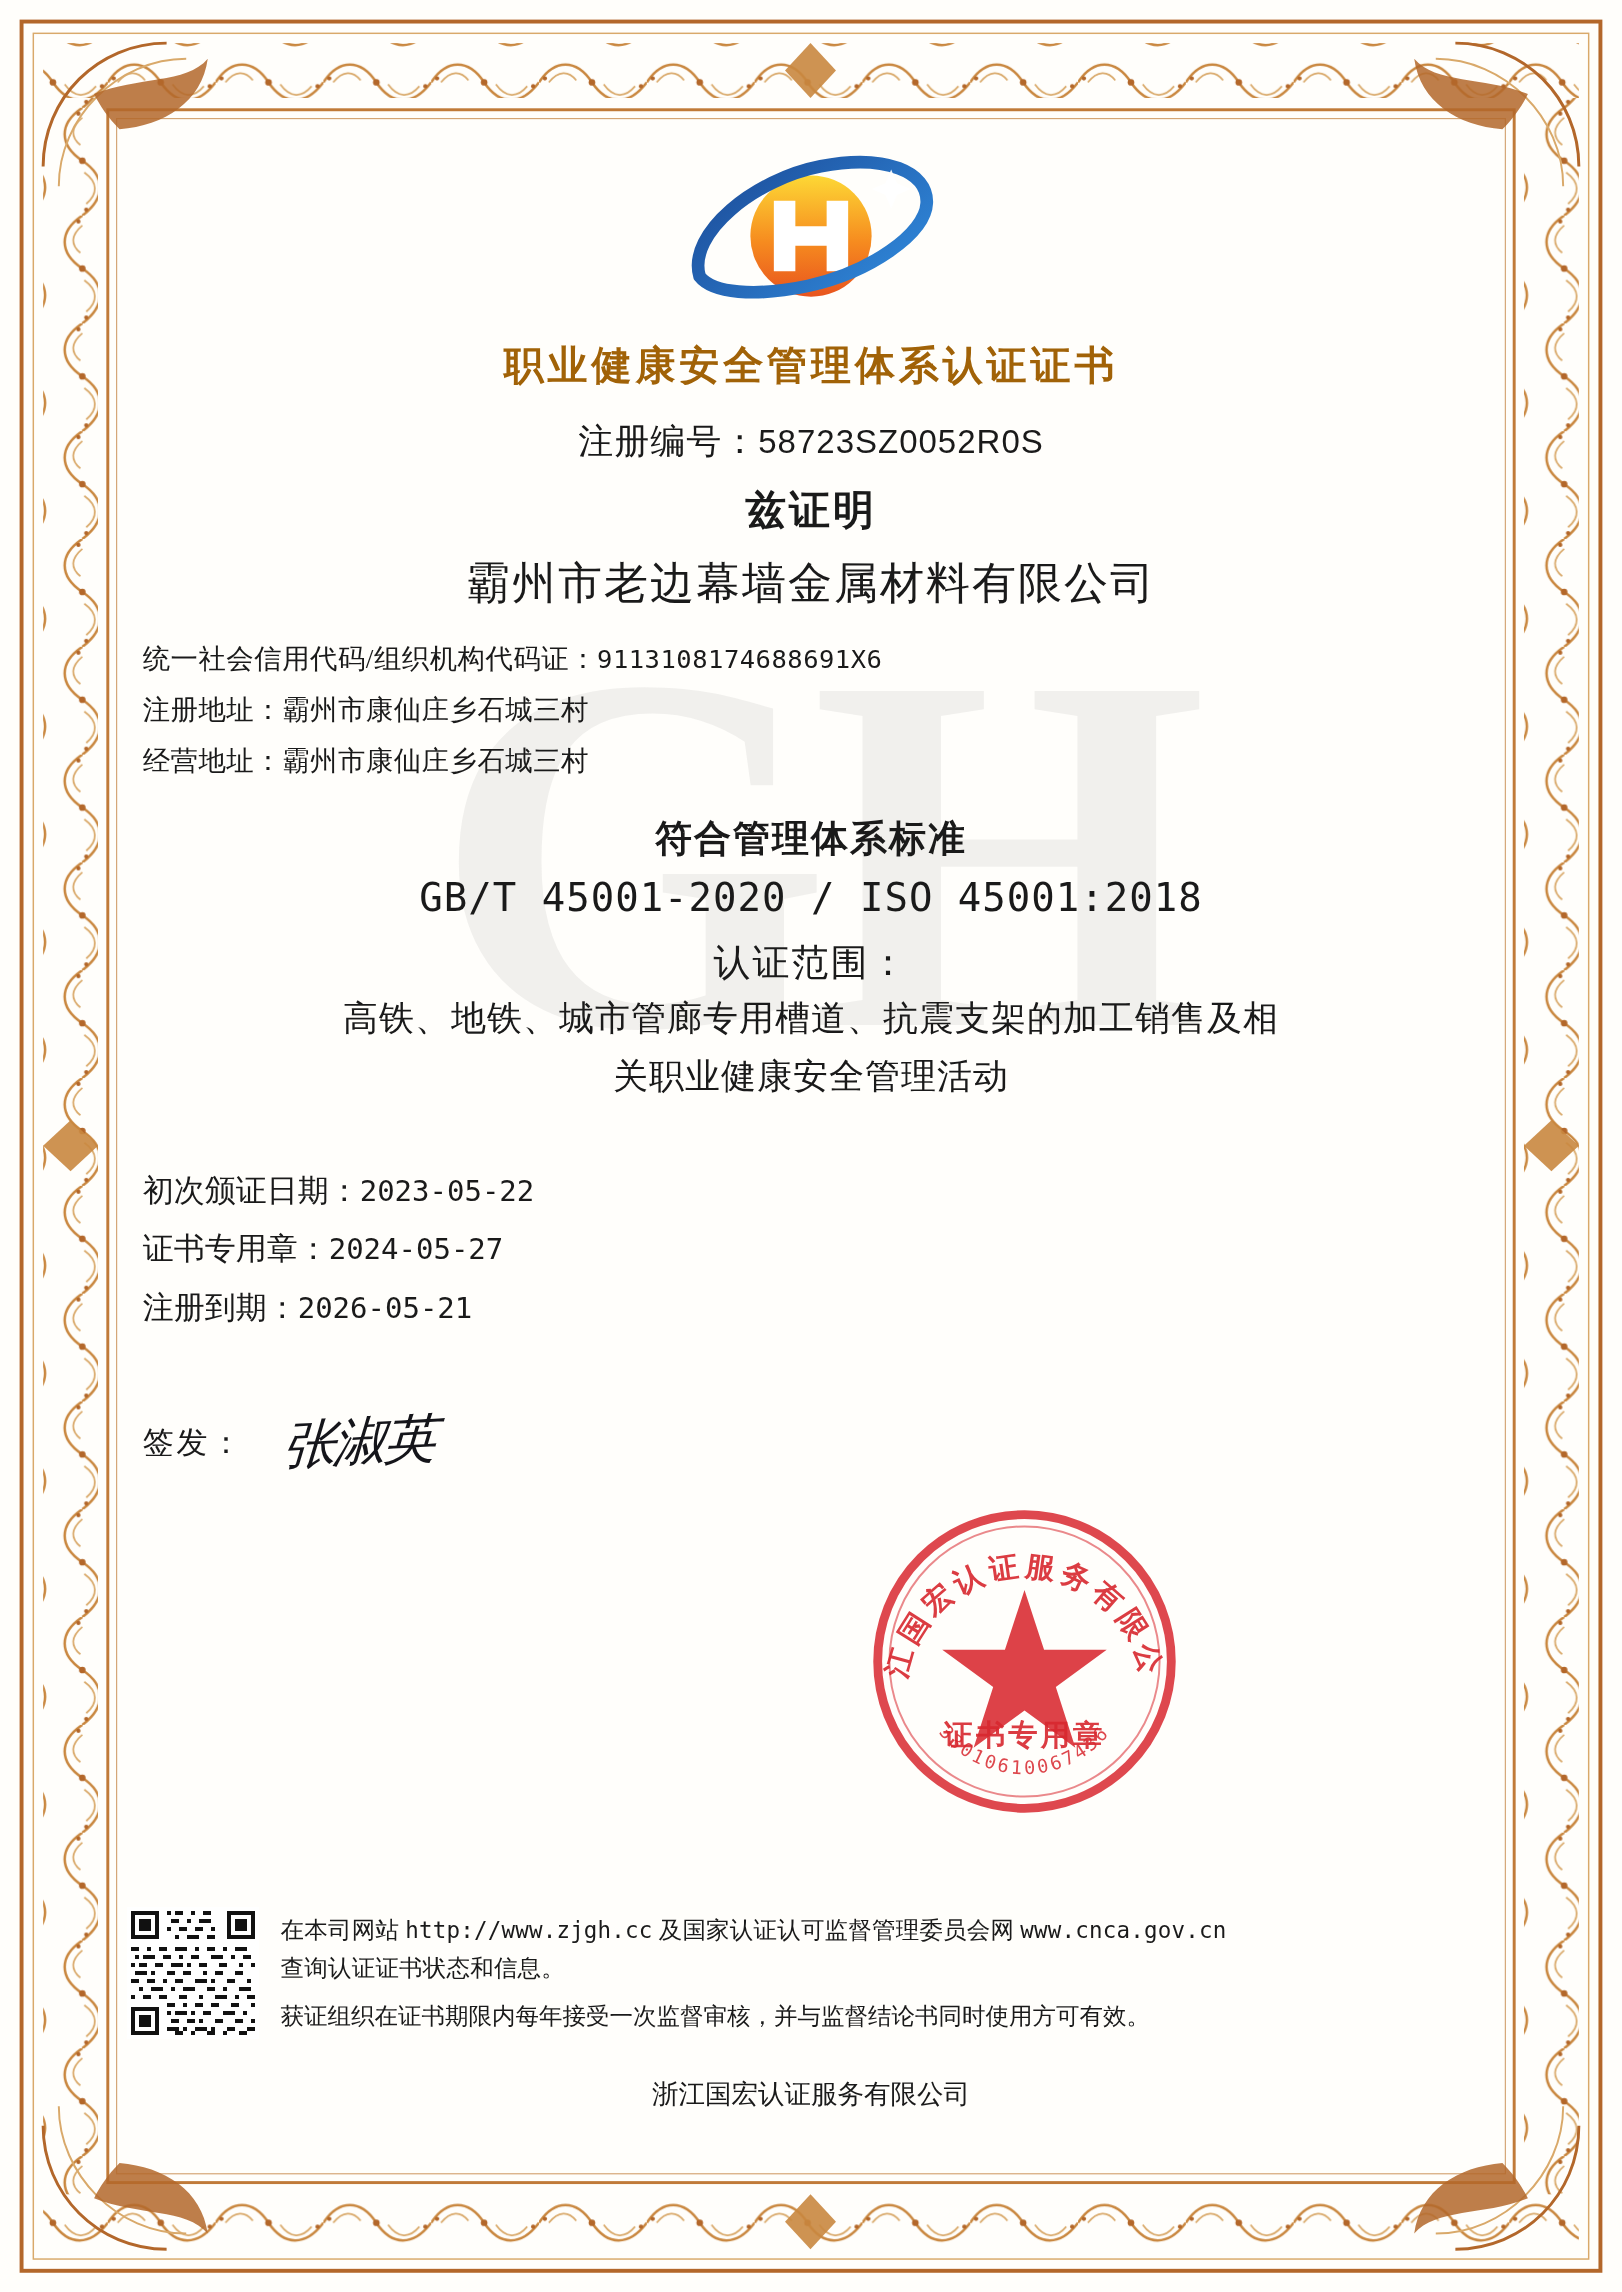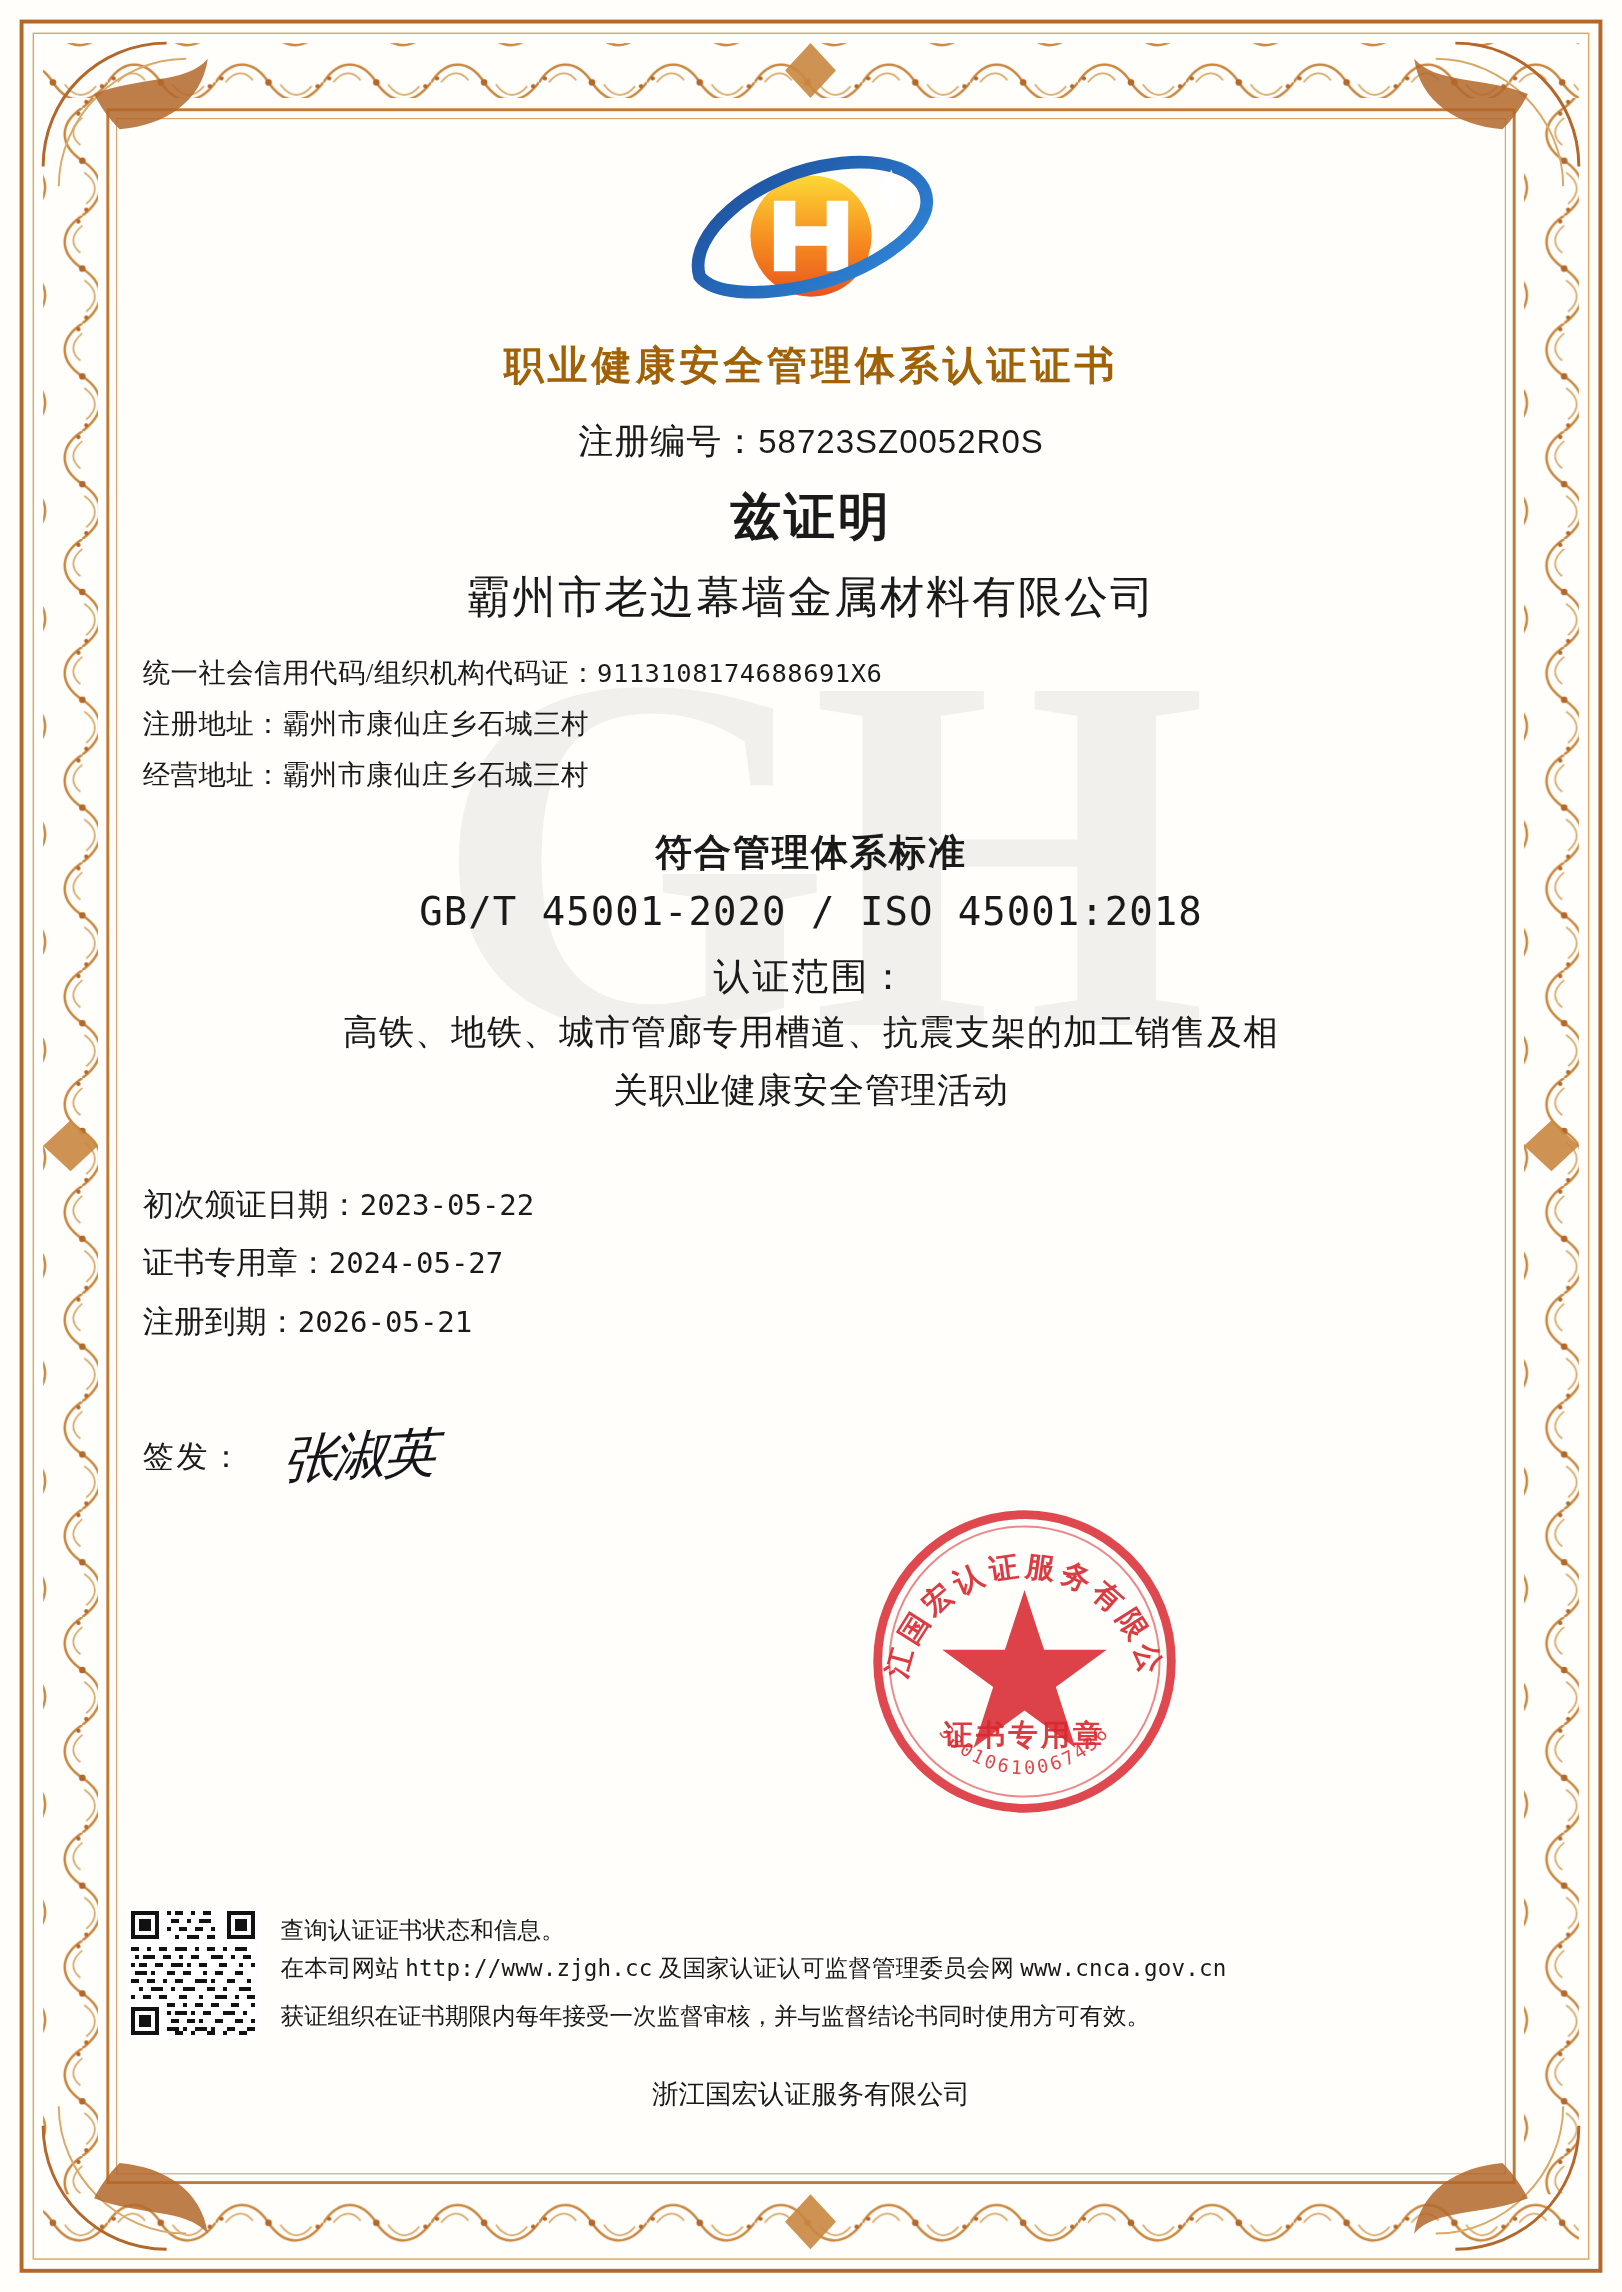--- a/index.html
+++ b/index.html
@@ -74,21 +74,21 @@
     letter-spacing: 1px;
     margin-bottom: 17.6px;
   }
   .reg-no .val {
     font-family: Liberation Sans, sans-serif;
     font-size: 33px;
     letter-spacing: 1px;
   }
 
   .hereby {
-    font-size: 51px;
+    font-size: 41px;
     font-weight: bold;
     letter-spacing: 2.9px;
     margin-bottom: 15.7px;
   }
 
   .company {
     font-size: 44px;
     font-weight: normal;
     letter-spacing: 2px;
     margin-bottom: 21.6px;
@@ -498,24 +498,24 @@
             <rect x="30" y="30" width="2" height="1"></rect>
           <rect x="12" y="31" width="2" height="1"></rect>
             <rect x="16" y="31" width="1" height="1"></rect>
             <rect x="20" y="31" width="2" height="1"></rect>
             <rect x="24" y="31" width="1" height="1"></rect>
             <rect x="28" y="31" width="2" height="1"></rect>
         </g>
       </svg>
 
       <div class="footer-text">
-        <div class="footer-line">查询认证证书状态和信息。</div>
         <div class="footer-line">
           <span>在本司网站 </span><span class="mono">http://www.zjgh.cc</span><span> 及国家认证认可监督管理委员会网 </span><span class="mono">www.cnca.gov.cn</span>
         </div>
+        <div class="footer-line">查询认证证书状态和信息。</div>
         <div class="footer-note">获证组织在证书期限内每年接受一次监督审核，并与监督结论书同时使用方可有效。</div>
       </div>
     </div>
 
     <div class="issuer">
       <div class="issuer-name">浙江国宏认证服务有限公司</div>
     </div>
   </div>
 
 </div>

